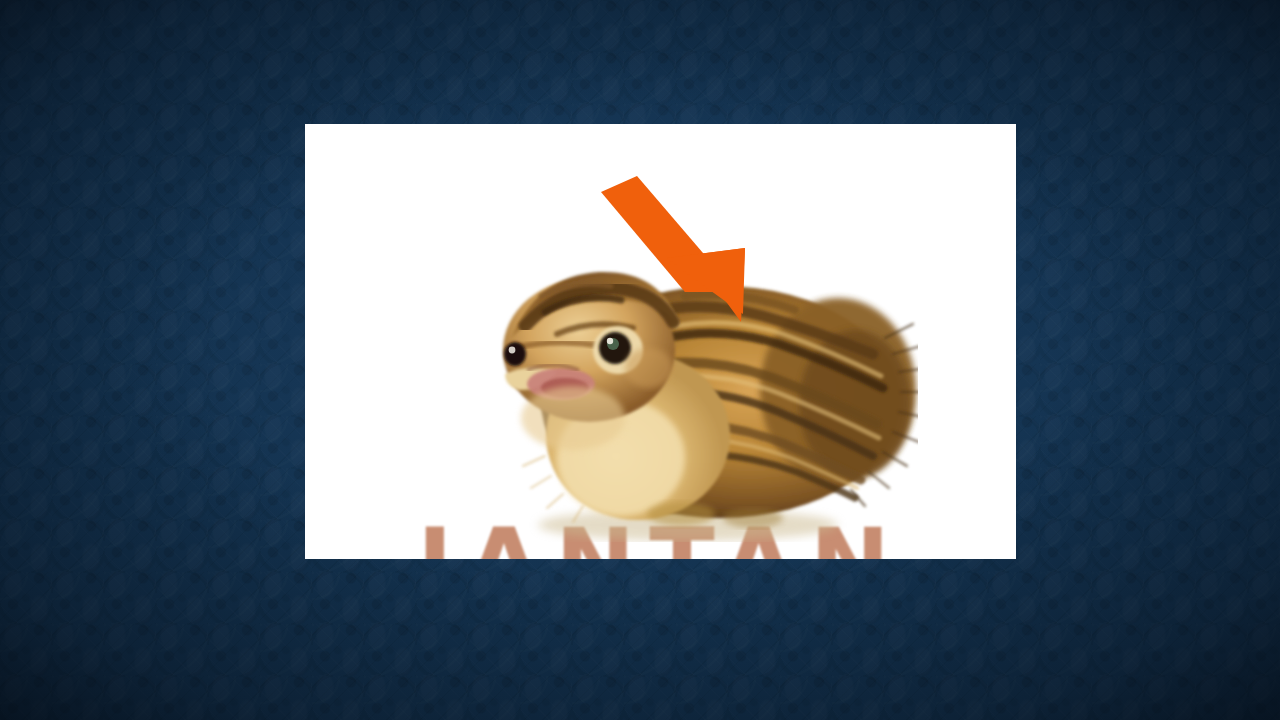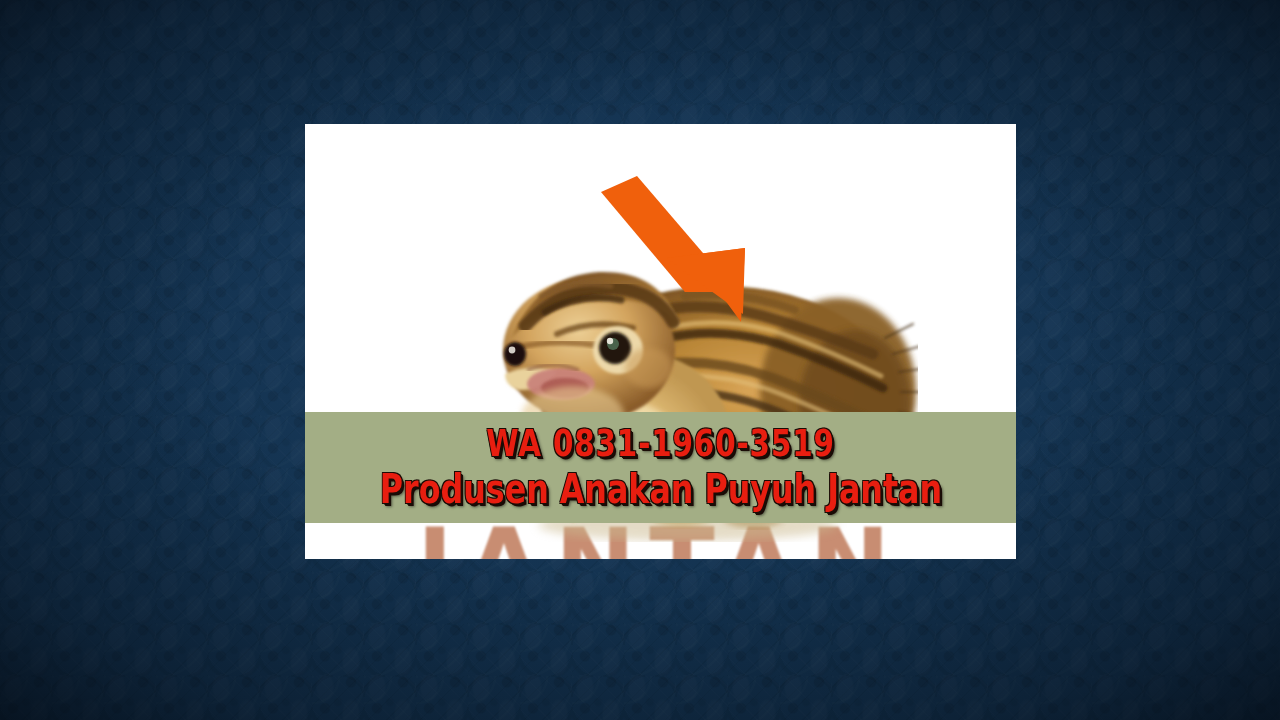--- a/index.html
+++ b/index.html
@@ -296,21 +296,15 @@
         <g fill="#f0600c">
 
           <polygon points="8,18 44,2 128,100 92,118"></polygon>
 
           <polygon points="74,84 152,74 148,148 126,118 92,118"></polygon>
           <polygon points="74,84 152,74 150,140 100,104"></polygon>
         </g>
       </svg>
     </div>
 
-    <div class="band">
-      <div class="band-inner">
-        <div class="cap-line cap-phone">WA  0831-1960-3519</div>
-        <div class="cap-line cap-tag">Produsen Anakan Puyuh Jantan</div>
-      </div>
-    </div>
 
   </div>
 </div>
 
 </body></html>

